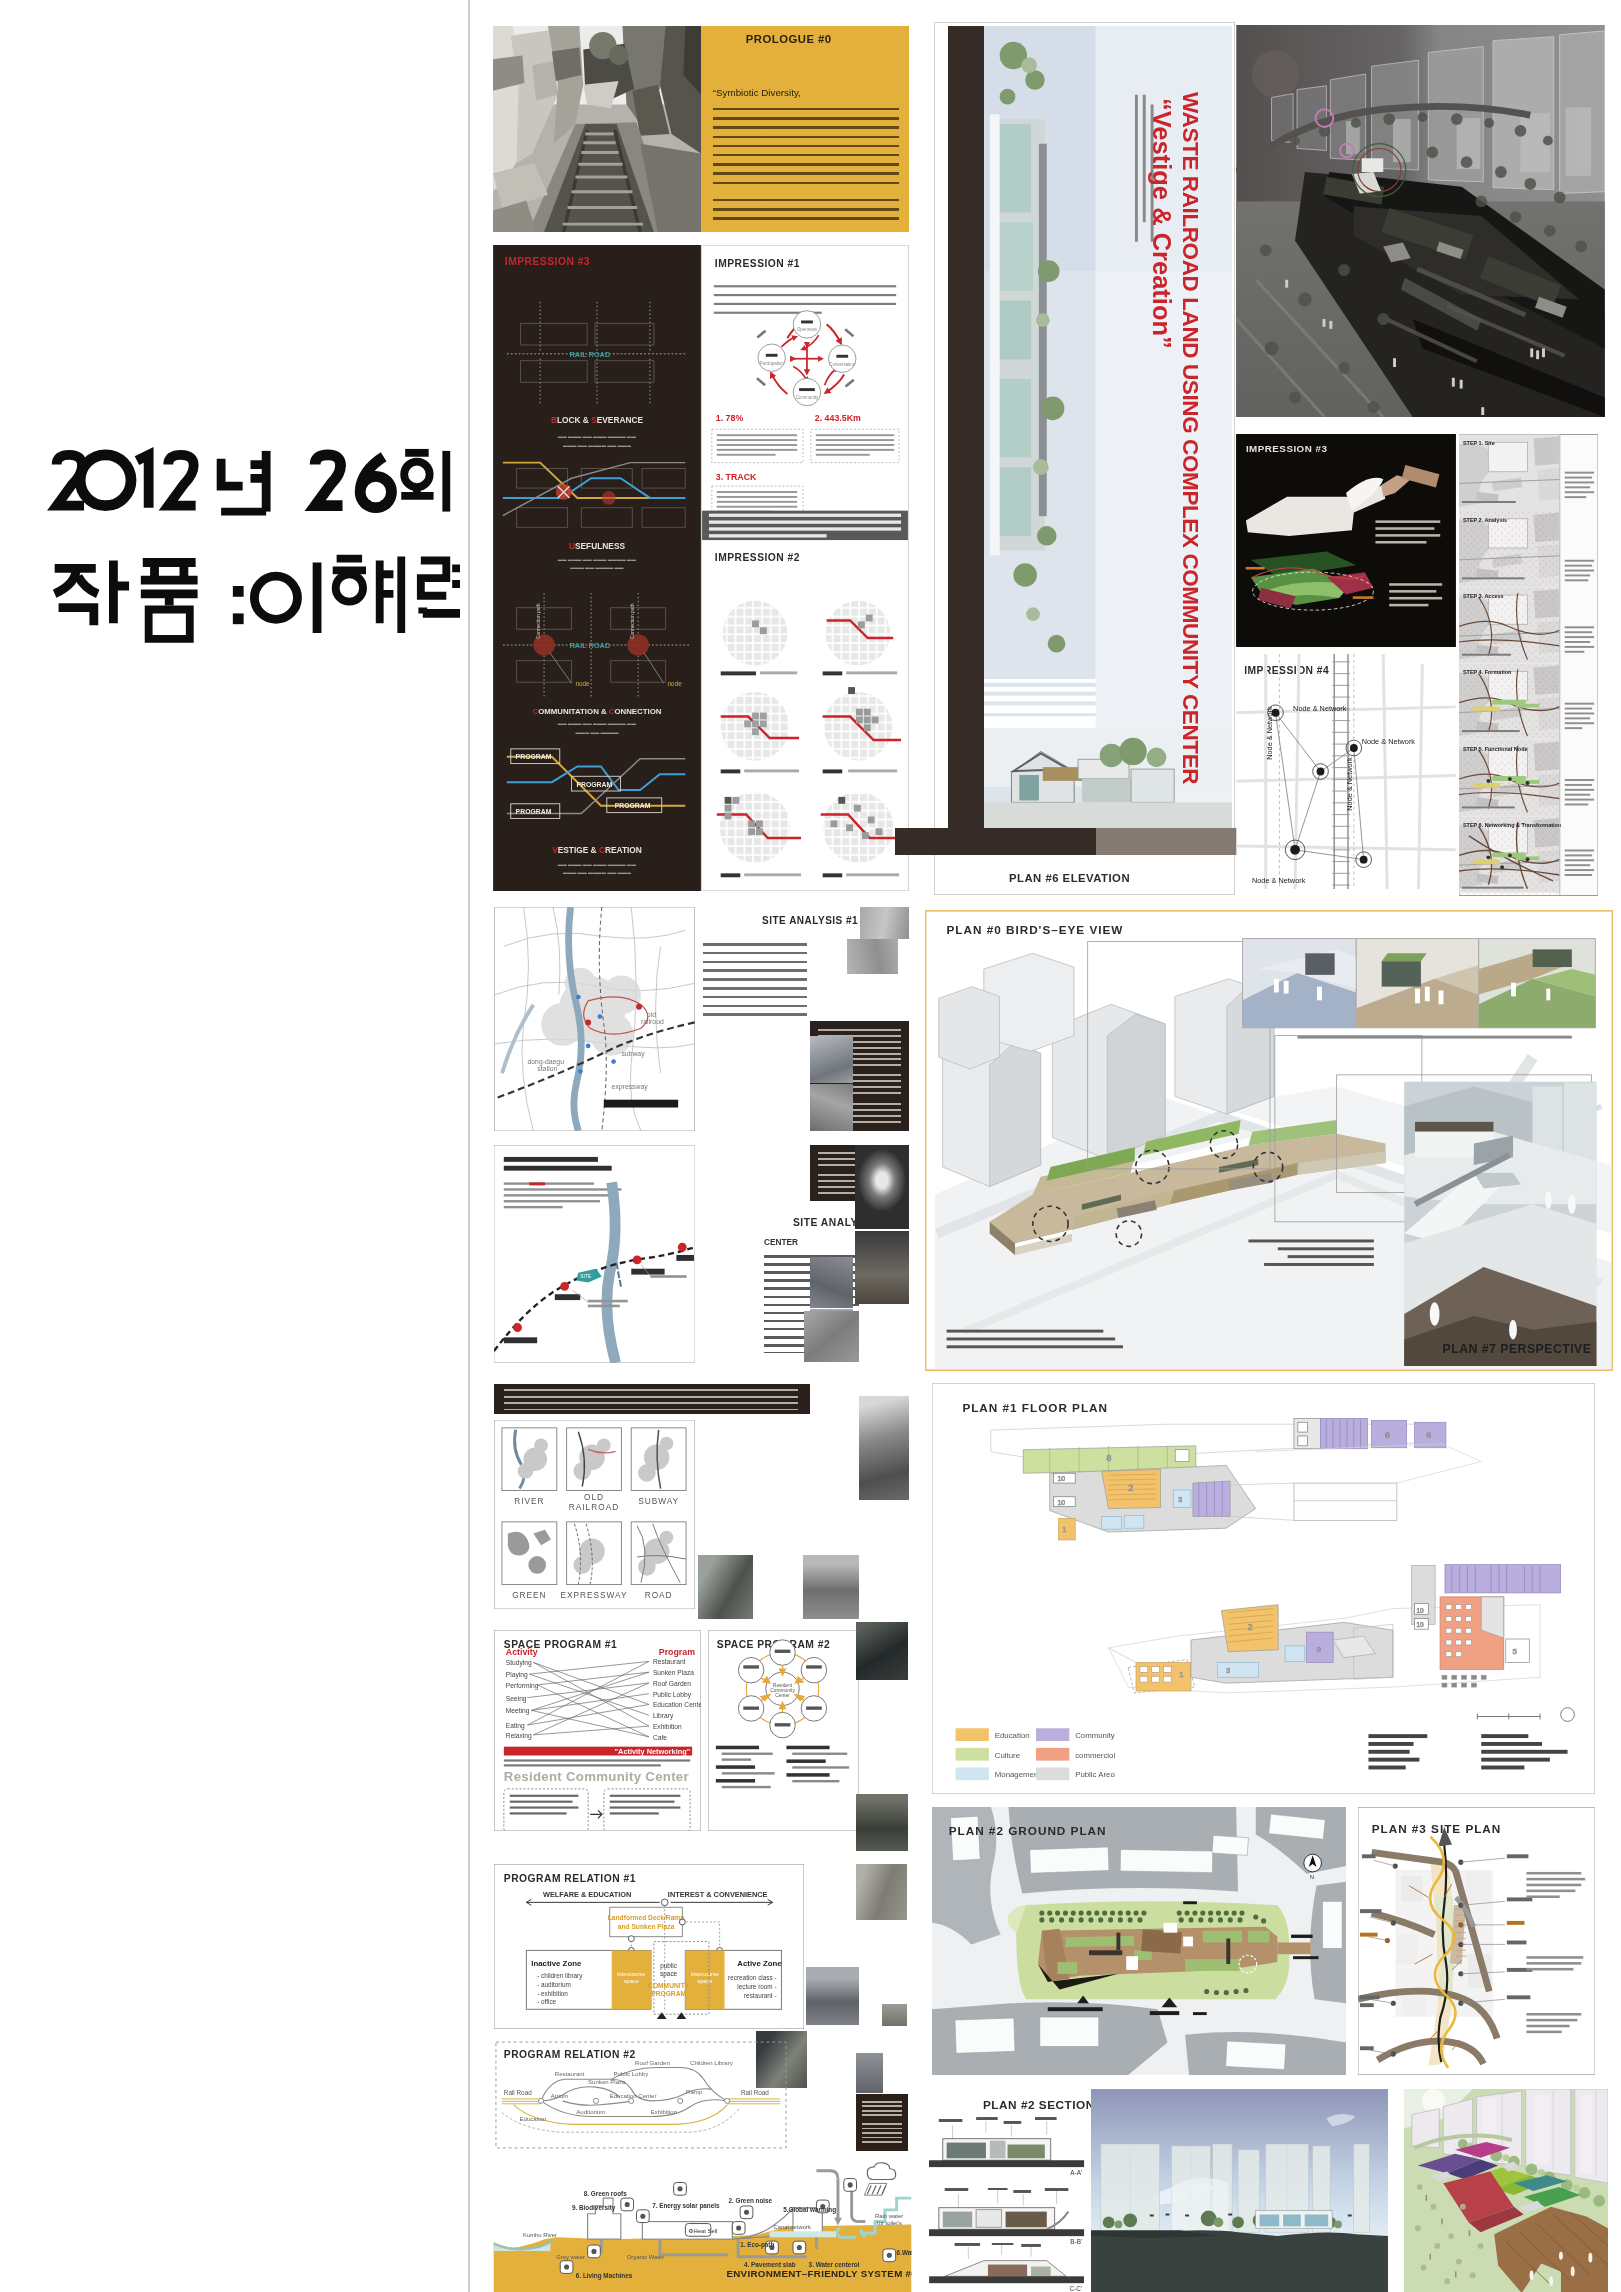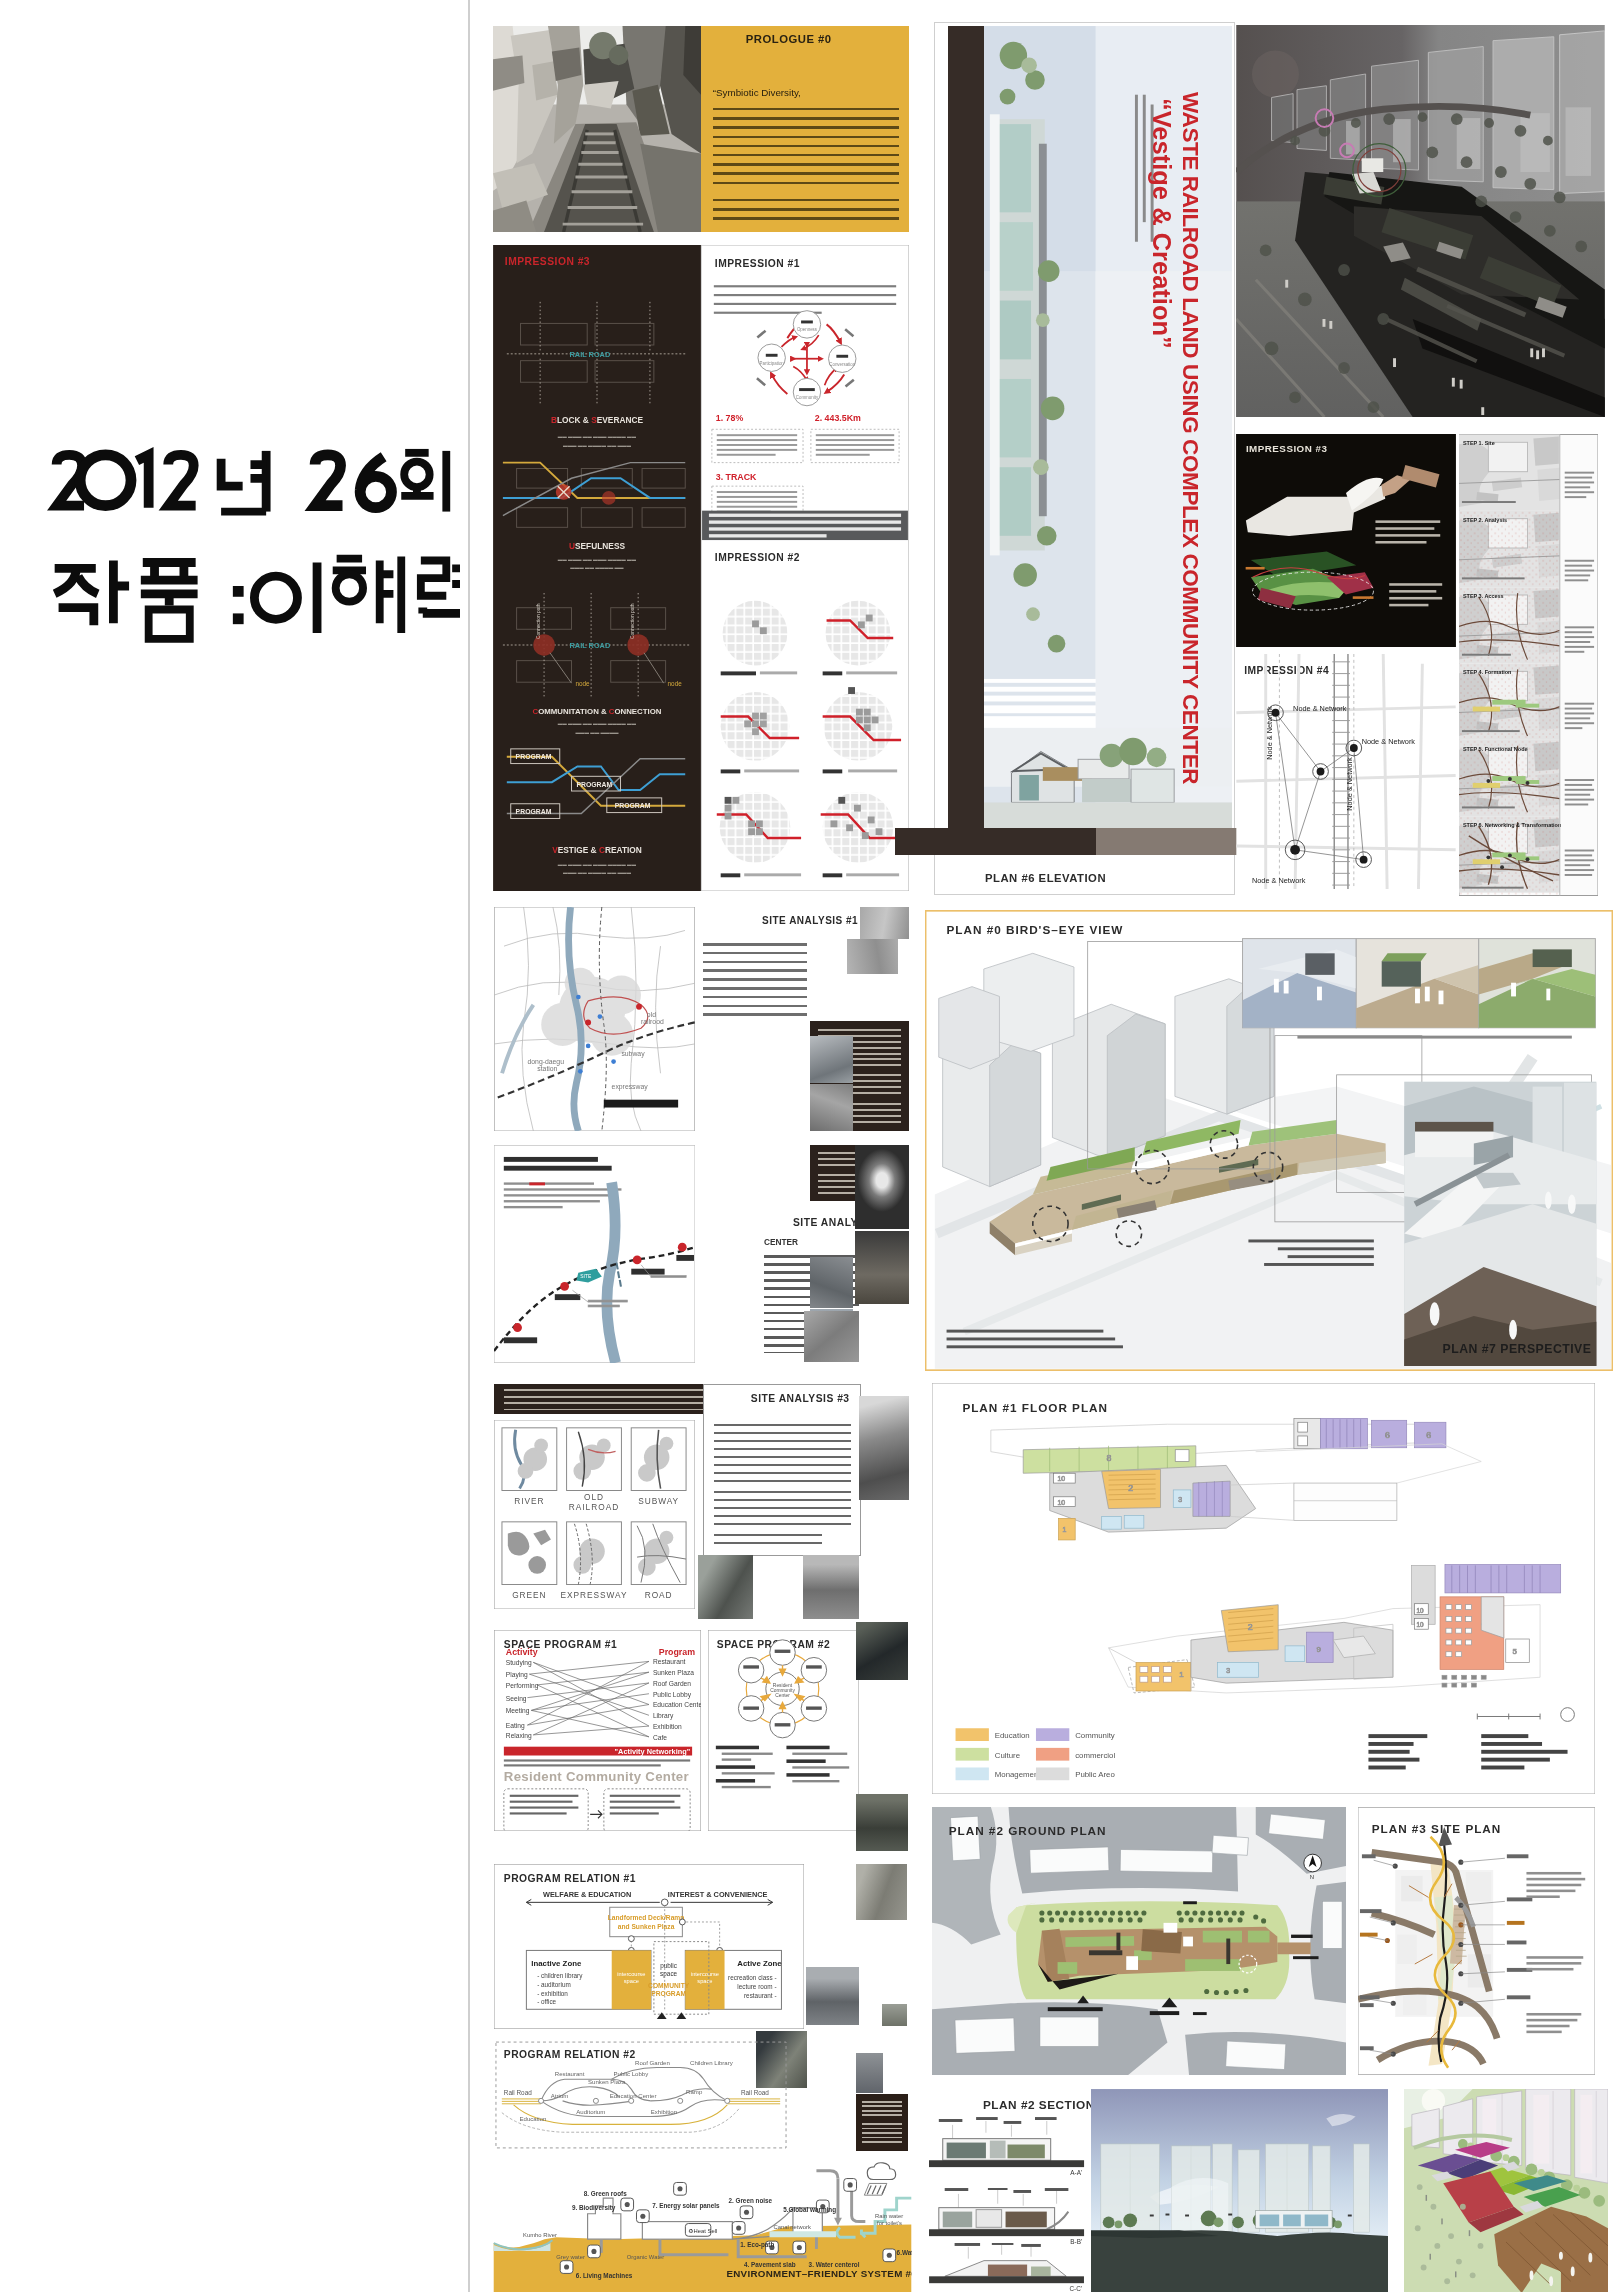--- a/index.html
+++ b/index.html
@@ -464,21 +464,21 @@
   <div style="position:absolute;left:0;top:0;transform:rotate(90deg);transform-origin:0 0;width:765px;white-space:nowrap;font-weight:bold;font-size:22.5px;letter-spacing:-0.4px;color:#c9252b;padding-left:63px;">WASTE RAILROAD LAND USING COMPLEX COMMUNITY CENTER</div>
 </div>
 
 <div class="abs" style="left:1176px;top:29px;width:1px;height:1px;">
   <div style="position:absolute;left:0;top:0;transform:rotate(90deg);transform-origin:0 0;width:686px;white-space:nowrap;font-weight:bold;font-size:25.5px;color:#c9252b;padding-left:69px;">“Vestige &amp; Creation”</div>
 </div>
 
 <div class="abs" style="left:895px;top:828px;width:201px;height:27.4px;background:#362c27"></div>
 <div class="abs" style="left:1096px;top:828px;width:142px;height:27.4px;background:#857a72"></div>
 
-<div class="abs tl" style="left:948px;top:872px;font-size:11.3px">PLAN #6 ELEVATION</div>
+<div class="abs tl" style="left:972px;top:872px;font-size:11.3px">PLAN #6 ELEVATION</div>
 
 <svg class="abs" style="left:1236px;top:24.5px" width="369" height="392" viewBox="0 0 376 400">
   <defs>
     <linearGradient id="drsky" x1="0" y1="0" x2="1" y2="0">
       <stop offset="0" stop-color="#55504f"></stop>
           <stop offset="0.45" stop-color="#676465"></stop>
           <stop offset="0.55" stop-color="#858585"></stop>
           <stop offset="1" stop-color="#8f8f8f"></stop>
     </linearGradient>
     <linearGradient id="drg" x1="0" y1="0" x2="0" y2="1">
@@ -1839,26 +1839,20 @@
     <text x="36" y="86">RIVER</text>
         <text x="102" y="82">OLD</text>
         <text x="102" y="92">RAILROAD</text>
         <text x="168" y="86">SUBWAY</text>
     <text x="36" y="182">GREEN</text>
         <text x="102" y="182">EXPRESSWAY</text>
         <text x="168" y="182">ROAD</text>
   </g>
 </svg>
 
-<div class="abs" style="left:703px;top:1384px;width:156px;height:170px;background:#fff;border:1px solid #999">
-  <div class="tl" style="position:absolute;left:9.8px;top:7.8px;font-size:10.3px">SITE ANALYSIS #3</div>
-  <div class="abs" style="left:9.8px;top:39px;width:137px;height:59px;background:repeating-linear-gradient(to bottom,#686868 0 2.5px,rgba(0,0,0,0) 2.5px 8px)"></div>
-  <div class="abs" style="left:9.8px;top:106px;width:137px;height:39px;background:repeating-linear-gradient(to bottom,#686868 0 2.5px,rgba(0,0,0,0) 2.5px 8px)"></div>
-  <div class="abs" style="left:9.8px;top:149px;width:108px;height:15.7px;background:repeating-linear-gradient(to bottom,#686868 0 2.5px,rgba(0,0,0,0) 2.5px 8px)"></div>
-</div>
 
 <div class="abs" style="left:859px;top:1396px;width:50px;height:104px;background:linear-gradient(165deg,#d8d8d8 10%,#8a8a8a 40%,#4e4e4e 75%,#6a6a6a)"></div>
 
 <div class="abs" style="left:698px;top:1555px;width:55px;height:64px;background:linear-gradient(120deg,#9aa09a 20%,#4e524e 60%,#767a76)"></div>
 
 <div class="abs" style="left:803px;top:1555px;width:56px;height:64px;background:linear-gradient(#b8b8b8 15%,#6e6e6e 55%,#8e8e8e)"></div>
 
 <svg class="abs" style="left:494px;top:1630px" width="207" height="201" viewBox="0 0 211 205">
   <rect width="211" height="205" fill="#fff" stroke="#999"></rect>
   <text x="10" y="18" font-size="10.5" font-weight="bold" letter-spacing="0.5" fill="#2b2b2b">SPACE PROGRAM #1</text>

